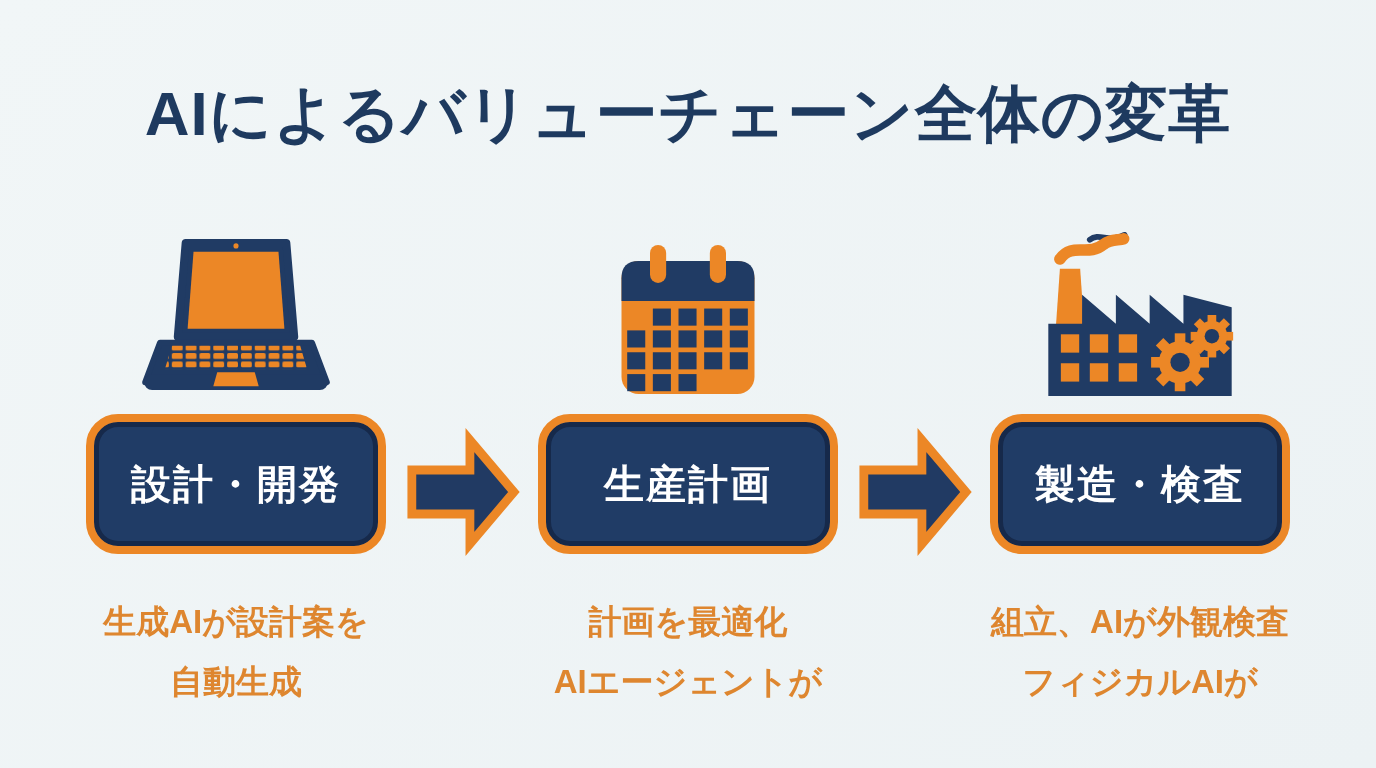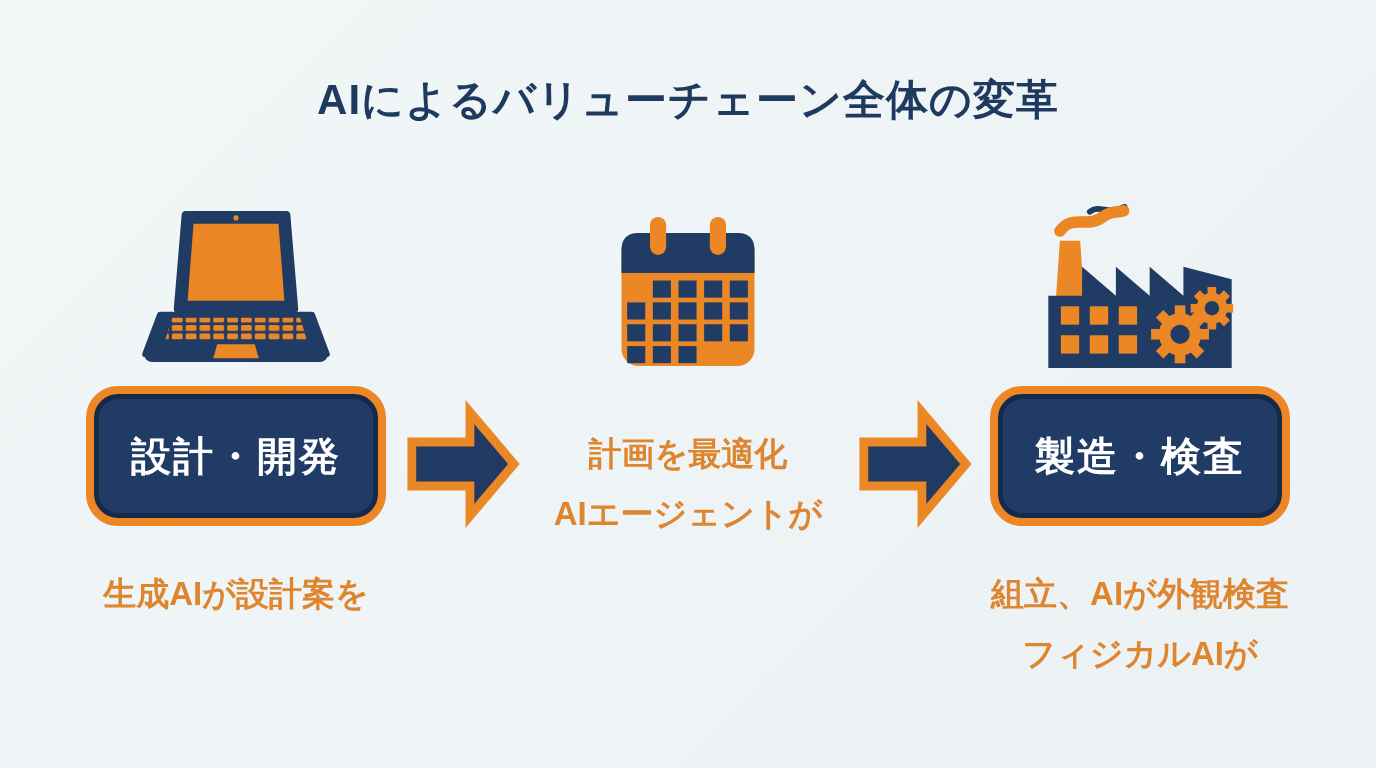--- a/index.html
+++ b/index.html
@@ -10,21 +10,21 @@
     font-family: "Liberation Sans", "DejaVu Sans", sans-serif;
   }
   .canvas {
     position: relative;
     width: 1376px; height: 768px;
     background: linear-gradient(135deg, #f1f6f7 0%, #ecf2f4 100%);
   }
   .title {
     padding-top: 72px;
     text-align: center;
-    font-size: 42px;
+    font-size: 62px;
     font-weight: bold;
     letter-spacing: 1px;
     color: #1e3a5f;
   }
   .row {
     display: flex;
     justify-content: center;
     align-items: flex-start;
     margin-top: 74px;
   }
@@ -103,20 +103,21 @@
           <polygon points="30,109 160,109 167,133 23,133" fill="url(#keys)"></polygon>
 
           <polygon points="76,136 114,136 118,150 72,150" fill="#ec8726"></polygon>
         </svg>
       </div>
       <div class="node">
         <span class="node-label">設計・開発</span>
       </div>
       <div class="caption">
         <div>生成AIが設計案を</div>
+        <div>自動生成</div>
       </div>
     </div>
 
     <div class="arrow-wrap">
       <svg width="122" height="132" viewBox="0 0 130 150">
         <path d="M8,50 H74 V16 L124,75 L74,134 V100 H8 Z" fill="#213a63" stroke="#ec8726" stroke-width="10" stroke-linejoin="miter"></path>
       </svg>
     </div>
 
     <div class="stage">
@@ -144,20 +145,23 @@
           <rect x="16" y="118" width="19" height="18" fill="#203b64"></rect>
           <rect x="43" y="118" width="19" height="18" fill="#203b64"></rect>
           <rect x="70" y="118" width="19" height="18" fill="#203b64"></rect>
           <rect x="97" y="118" width="19" height="18" fill="#203b64"></rect>
           <rect x="124" y="118" width="19" height="18" fill="#203b64"></rect>
 
           <rect x="16" y="141" width="19" height="18" fill="#203b64"></rect>
           <rect x="43" y="141" width="19" height="18" fill="#203b64"></rect>
           <rect x="70" y="141" width="19" height="18" fill="#203b64"></rect>
         </svg>
+      </div>
+      <div class="node">
+        <span class="node-label">生産計画</span>
       </div>
       <div class="caption">
         <div>計画を最適化</div>
         <div>AIエージェントが</div>
       </div>
     </div>
 
     <div class="arrow-wrap">
       <svg width="122" height="132" viewBox="0 0 130 150">
         <path d="M8,50 H74 V16 L124,75 L74,134 V100 H8 Z" fill="#213a63" stroke="#ec8726" stroke-width="10" stroke-linejoin="miter"></path>

